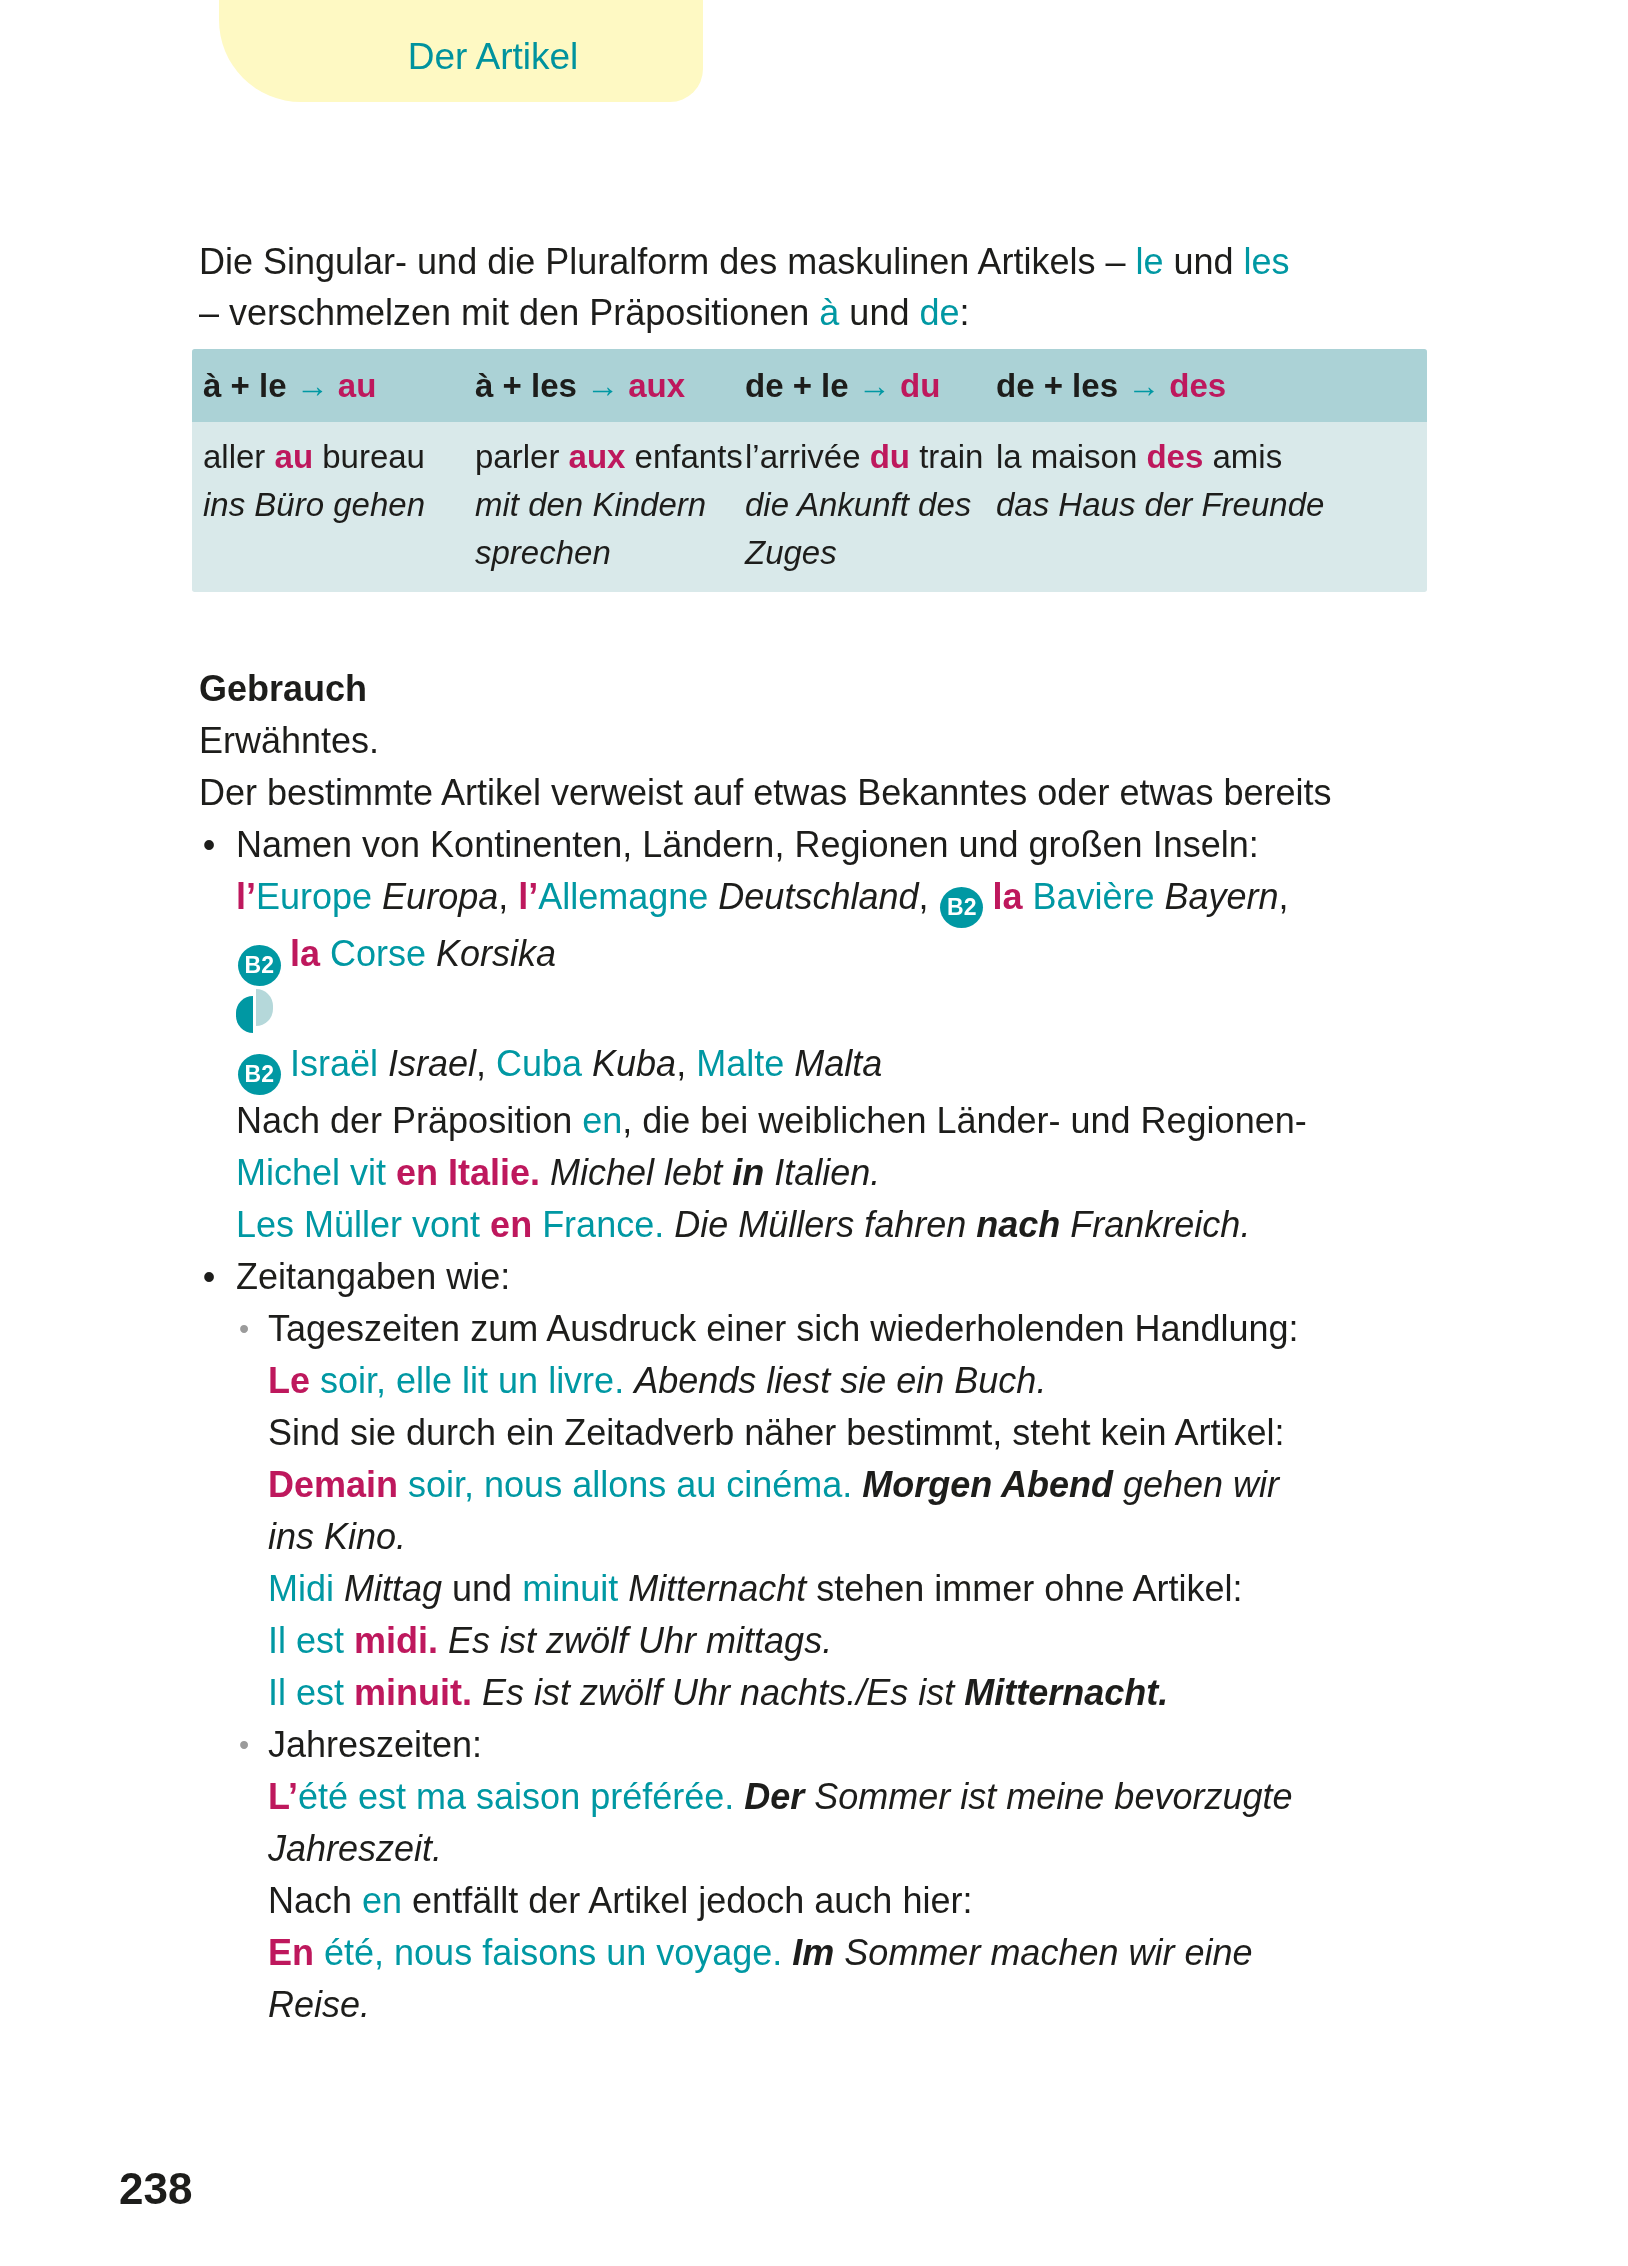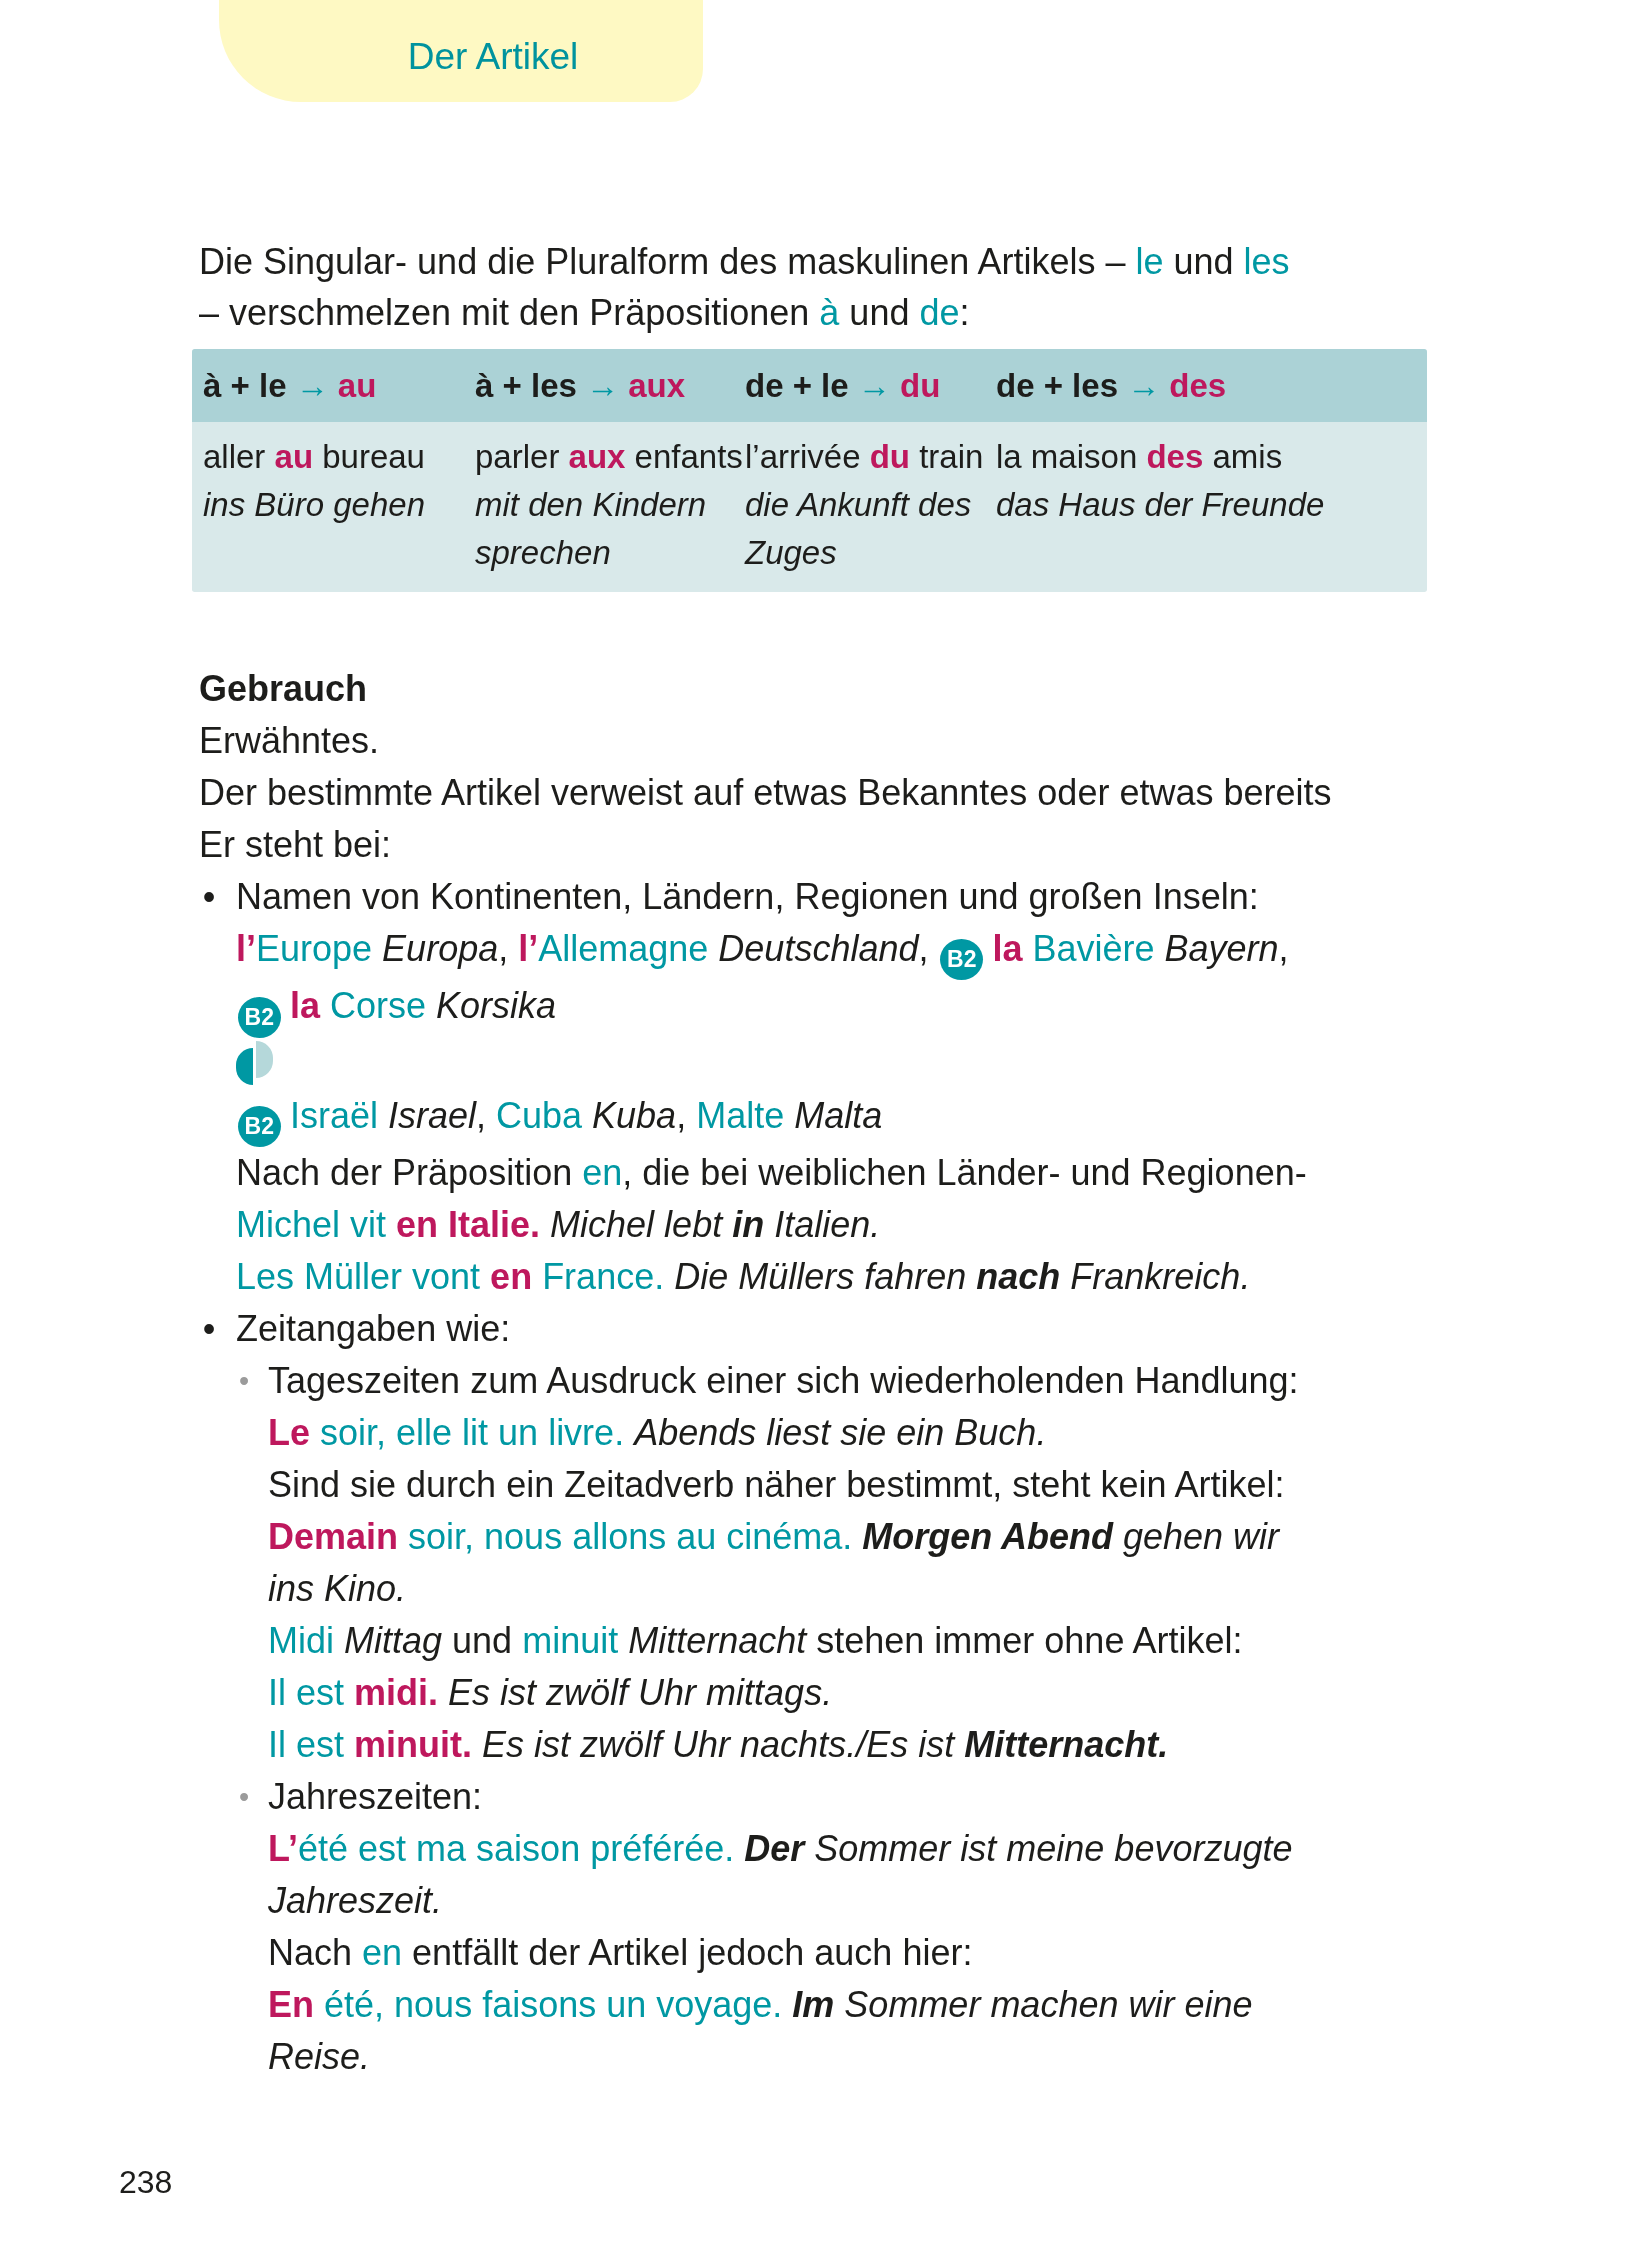--- a/index.html
+++ b/index.html
@@ -78,21 +78,21 @@
   .exc-l {
     position:absolute; left:0; top:7.3px; width:17.4px; height:37px;
     border-radius:18.3px 0 0 18.3px; background:#0098a3;
   }
   .exc-r {
     position:absolute; left:20px; top:0; width:17.4px; height:37px;
     border-radius:0 18.3px 18.3px 0; background:#b5d8da;
   }
   .pagenum {
     position:absolute; left:119px; top:2164px;
-    font-size:32px; font-weight:normal; color:#1d1d1b;
+    font-size:44px; font-weight:bold; color:#1d1d1b;
   }
 </style>
 </head>
 <body>
 
 <div class="page">
 
   <div class="tab">
     <span class="tab-title">Der Artikel</span>
   </div>
@@ -126,21 +126,20 @@
           <div class="fr"><span class="seg-b">la maison </span><span class="seg-tb">des </span><span class="seg-b">amis</span></div>
           <div class="de">das Haus der Freunde</div>
         </div>
       </div>
   </div>
 
   <div class="usage">
       <div class="uline indent0"><span class="seg-bb">Gebrauch</span></div>
       <div class="uline indent0"><span class="seg-b">Erwähntes.</span></div>
       <div class="uline indent0"><span class="seg-b">Der bestimmte Artikel verweist auf etwas Bekanntes oder etwas bereits</span></div>
-      <div class="uline indent0"><span class="seg-b">Er steht bei:</span></div>
       <div class="uline indent1"><span class="bullet black">•</span><span class="seg-b">Namen von Kontinenten, Ländern, Regionen und großen Inseln:</span></div>
       <div class="uline indent1"><span class="seg-tb">l’</span><span class="seg-t">Europe </span><span class="seg-bi">Europa</span><span class="seg-b">, </span><span class="seg-tb">l’</span><span class="seg-t">Allemagne </span><span class="seg-bi">Deutschland</span><span class="seg-b">, </span><span class="b2-badge">B2</span><span class="seg-tb">la </span><span class="seg-t">Bavière </span><span class="seg-bi">Bayern</span><span class="seg-b">,</span></div>
       <div class="uline indent1"><span class="b2-badge">B2</span><span class="seg-tb">la </span><span class="seg-t">Corse </span><span class="seg-bi">Korsika</span></div>
       <div class="uline indent1"><span class="exc-icon"><span class="exc-l"></span><span class="exc-r"></span></span></div>
       <div class="uline indent1"><span class="b2-badge">B2</span><span class="seg-t">Israël </span><span class="seg-bi">Israel</span><span class="seg-b">, </span><span class="seg-t">Cuba </span><span class="seg-bi">Kuba</span><span class="seg-b">, </span><span class="seg-t">Malte </span><span class="seg-bi">Malta</span></div>
       <div class="uline indent1"><span class="seg-b">Nach der Präposition </span><span class="seg-t">en</span><span class="seg-b">, die bei weiblichen Länder- und Regionen-</span></div>
       <div class="uline indent1"><span class="seg-t">Michel vit </span><span class="seg-tb">en Italie. </span><span class="seg-bi">Michel lebt </span><span class="seg-bbi">in</span><span class="seg-bi"> Italien.</span></div>
       <div class="uline indent1"><span class="seg-t">Les Müller vont </span><span class="seg-tb">en </span><span class="seg-t">France. </span><span class="seg-bi">Die Müllers fahren </span><span class="seg-bbi">nach</span><span class="seg-bi"> Frankreich.</span></div>
       <div class="uline indent1"><span class="bullet black">•</span><span class="seg-b">Zeitangaben wie:</span></div>
       <div class="uline indent2"><span class="bullet gray">•</span><span class="seg-b">Tageszeiten zum Ausdruck einer sich wiederholenden Handlung:</span></div>

